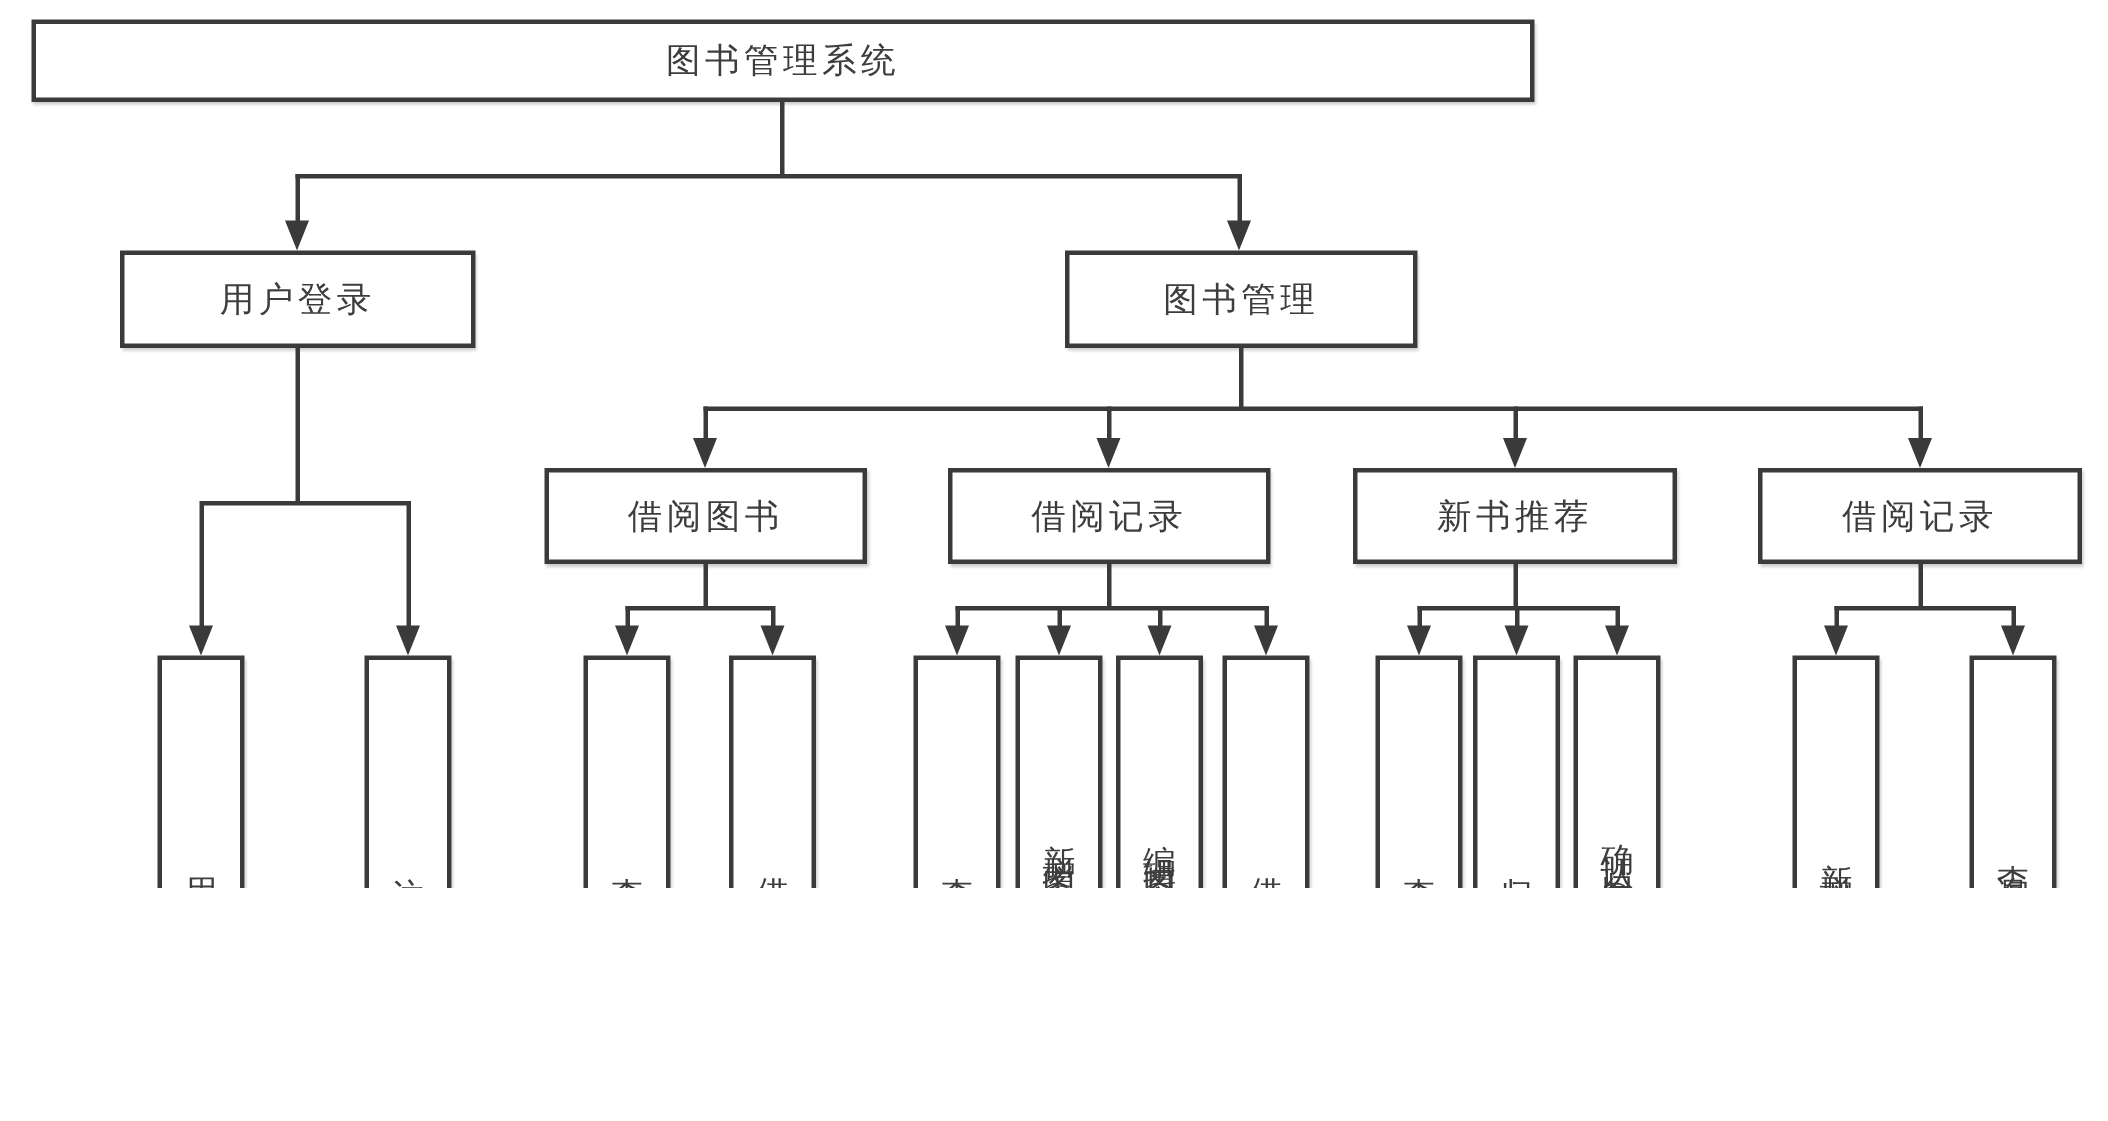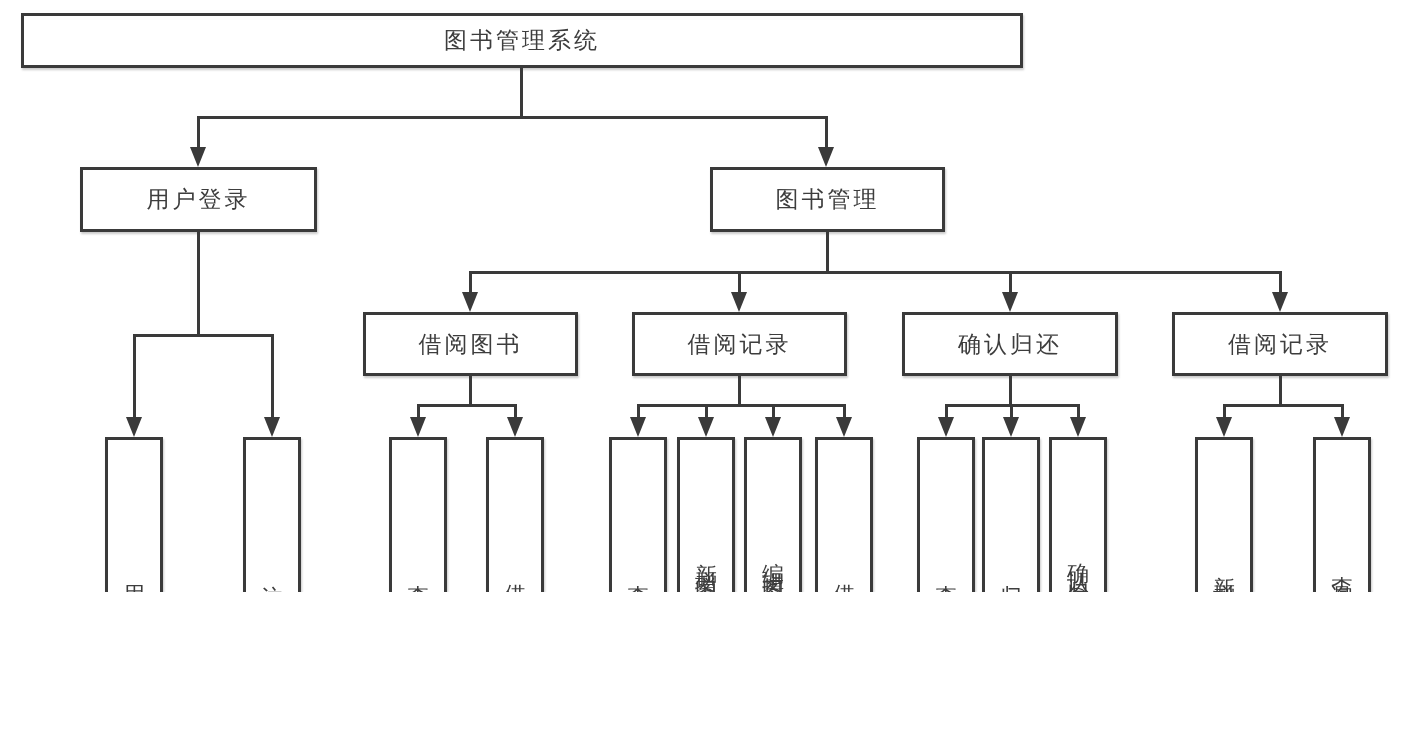--- a/index.html
+++ b/index.html
@@ -57,21 +57,21 @@
     <span>图书管理</span>
   </div>
 
   <div class="box box-h" style="left:363px;top:312px;width:215px;height:64px">
     <span>借阅图书</span>
   </div>
   <div class="box box-h" style="left:632px;top:312px;width:215px;height:64px">
     <span>借阅记录</span>
   </div>
   <div class="box box-h" style="left:902px;top:312px;width:216px;height:64px">
-    <span>确认归还</span>
+    <span>新书推荐</span>
   </div>
   <div class="box box-h" style="left:1172px;top:312px;width:216px;height:64px">
     <span>借阅记录</span>
   </div>
 
   <div class="box box-v" style="left:105px;top:437px;width:58px;height:296px">
     <span>用户登录</span>
   </div>
   <div class="box box-v" style="left:243px;top:437px;width:58px;height:296px">
     <span>注销登录</span>

